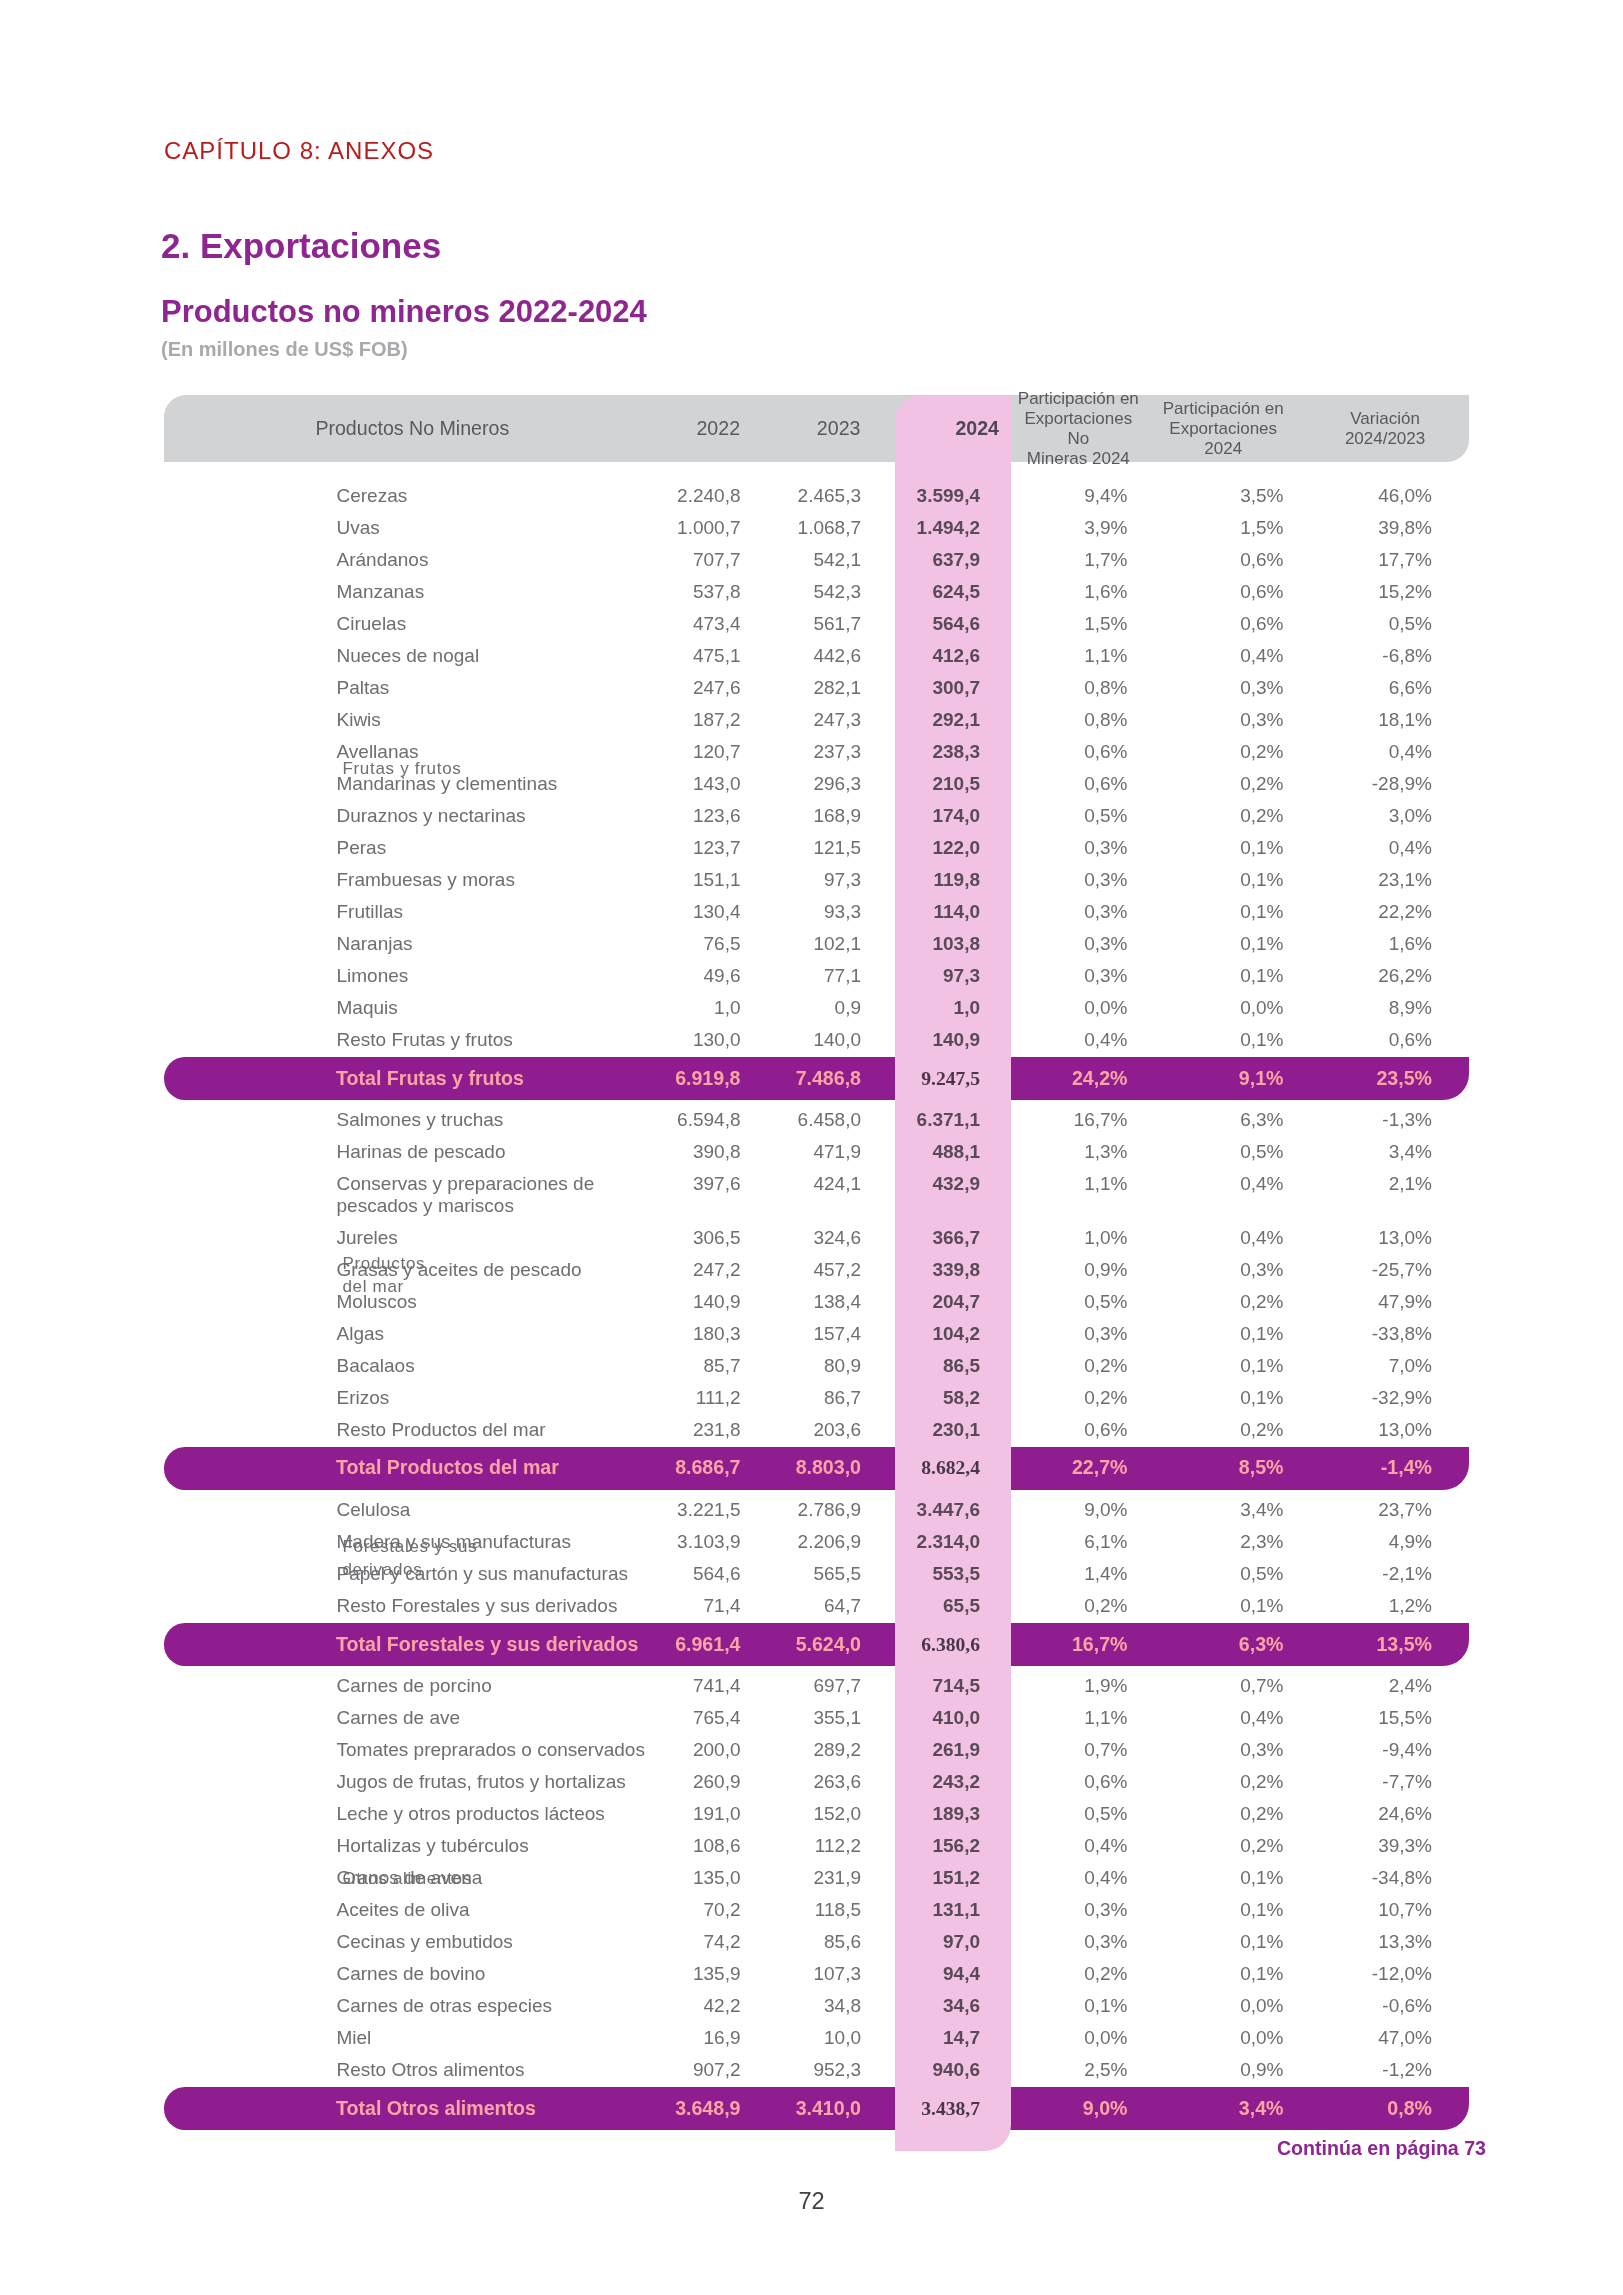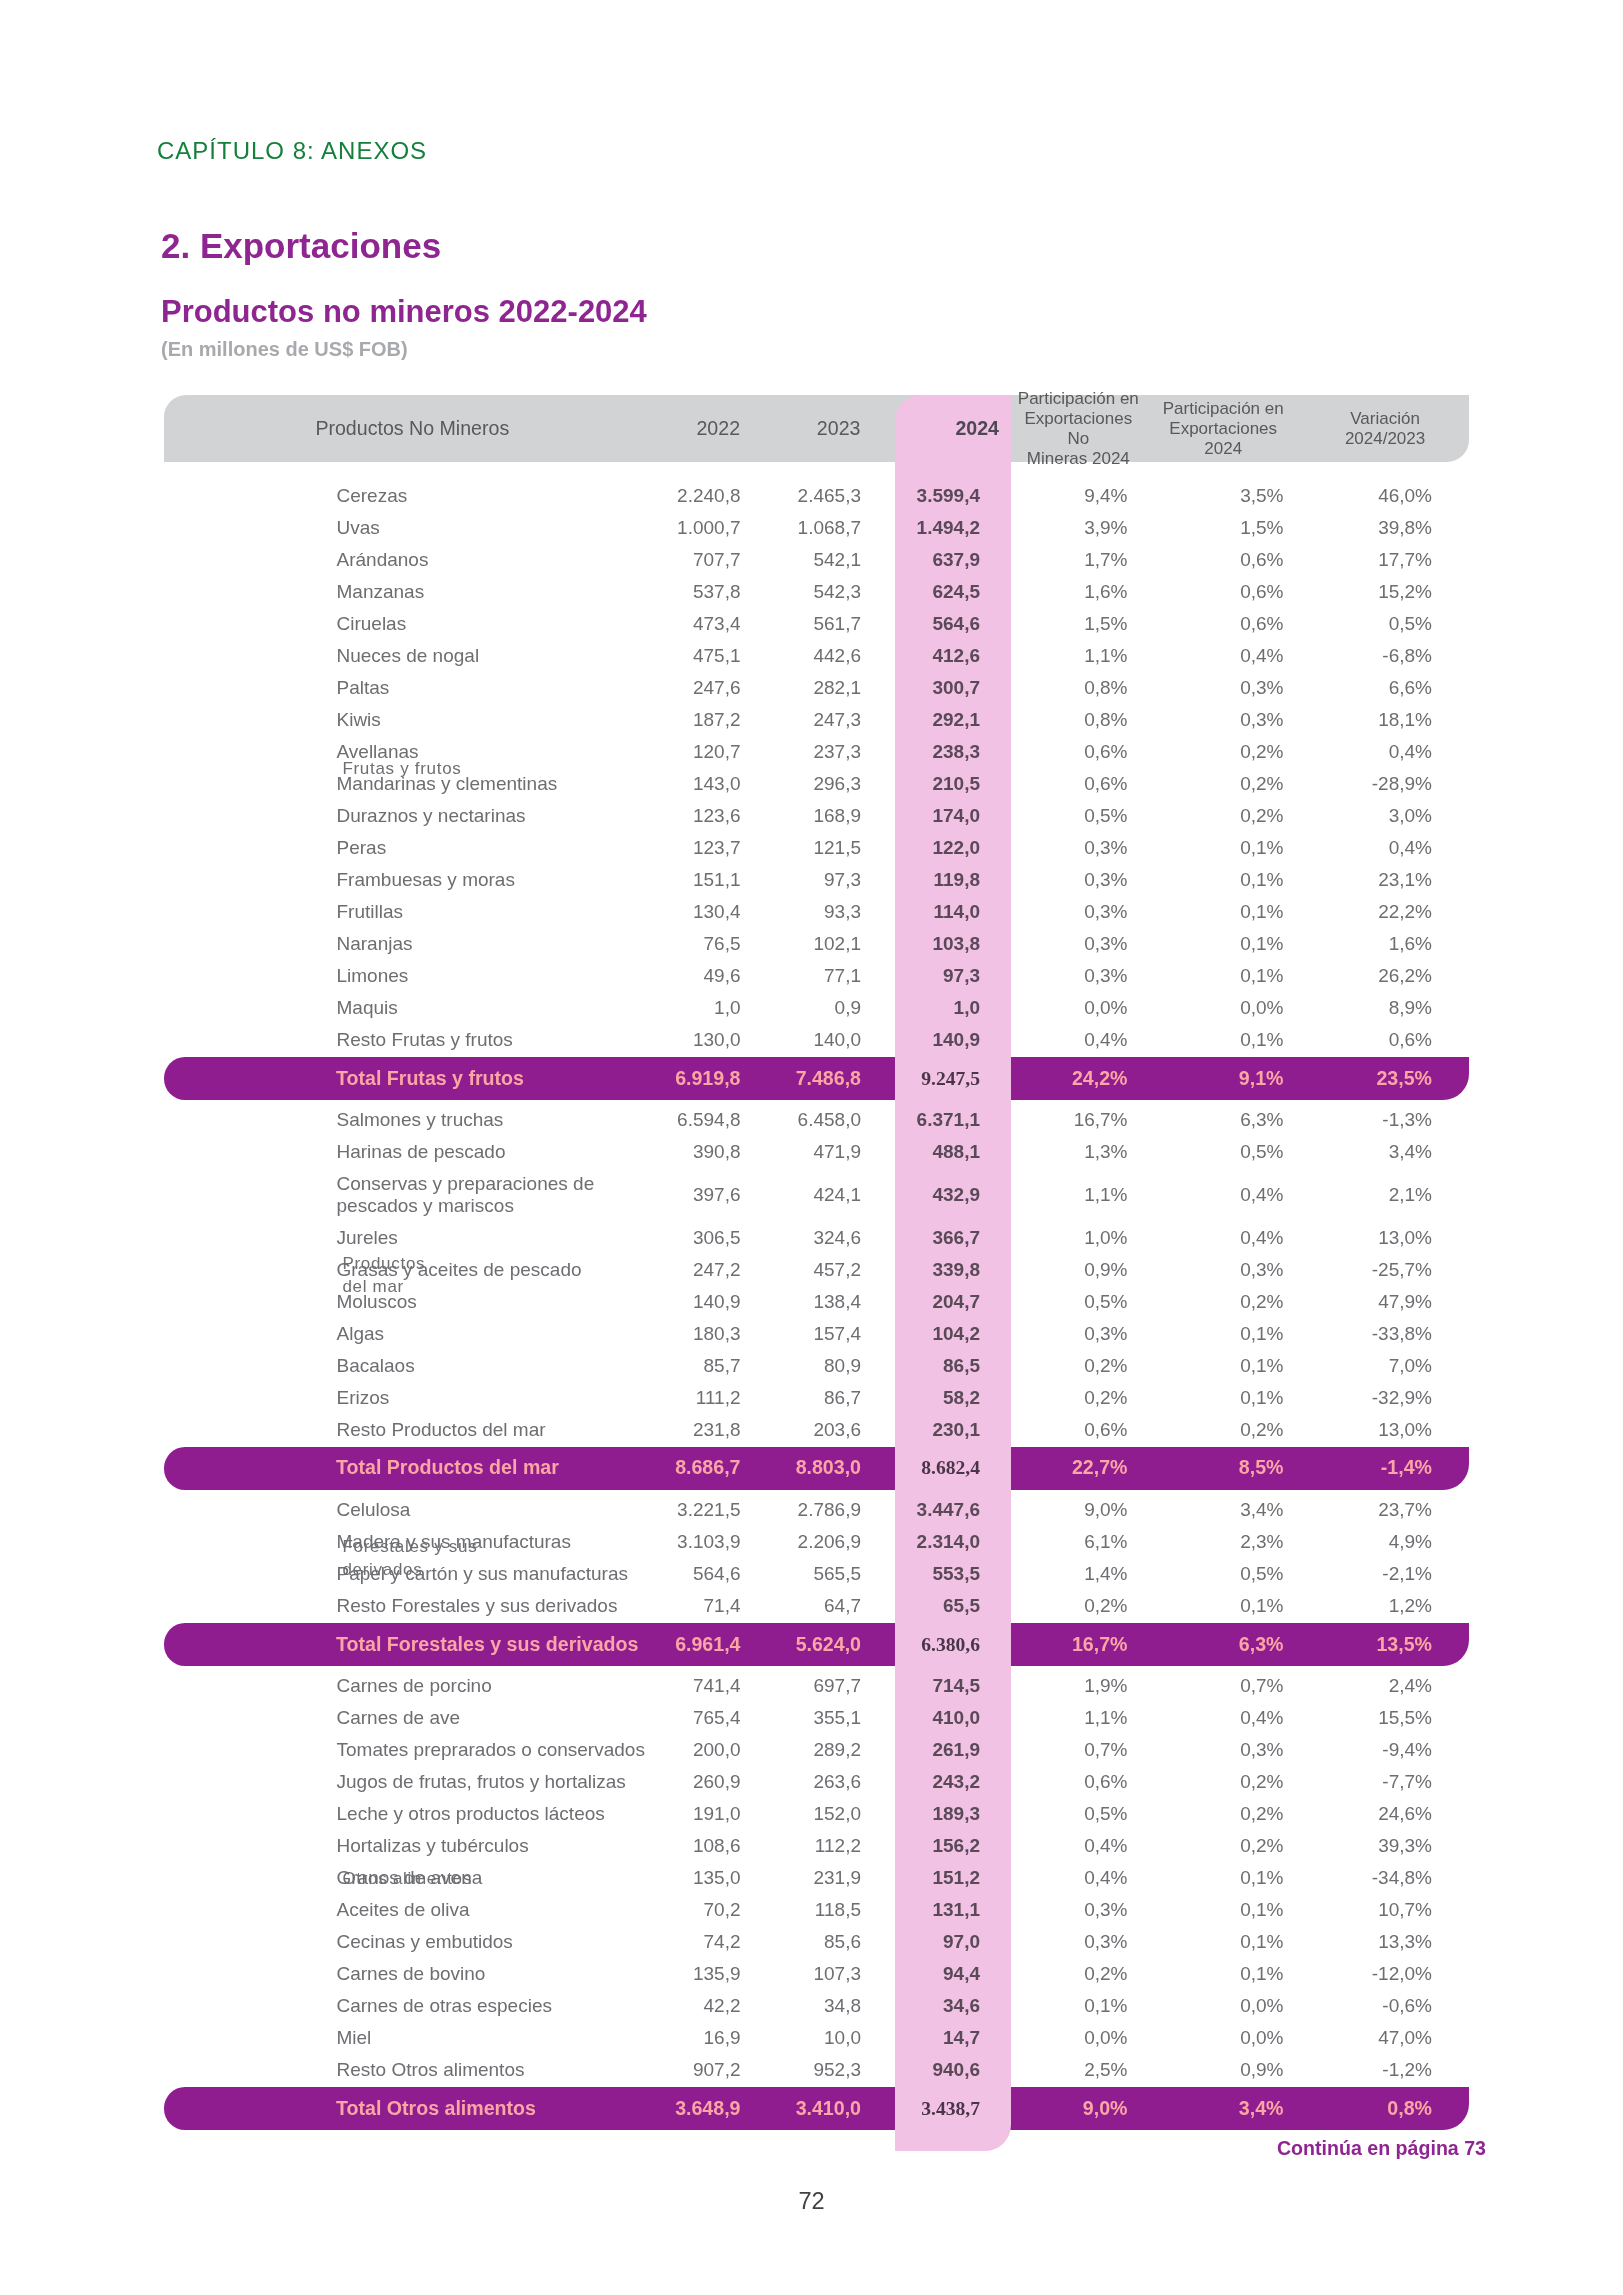--- a/index.html
+++ b/index.html
@@ -1,22 +1,22 @@
 <!DOCTYPE html>
 <html style="font-size:10.5px"><head>
 <meta charset="utf-8">
 <style>
   html,body { margin:0; padding:0; background:#ffffff; }
   .page {
     position:relative; width:1623px; height:2295px; background:#ffffff;
     font-family:"Liberation Sans", sans-serif; overflow:hidden;
   }
   .chapter {
-    position:absolute; left:157px; top:137px;
-    font-size:24px; letter-spacing:1px; color:#15803d; font-weight:normal;
+    position:absolute; left:164px; top:137px;
+    font-size:24px; letter-spacing:1px; color:#b91c1c; font-weight:normal;
   }
   .title {
     position:absolute; left:161px; top:226px;
     font-size:35px; font-weight:bold; color:#8F2590;
   }
   .subtitle {
     position:absolute; left:161px; top:294px;
     font-size:31px; font-weight:bold; color:#8F2590;
   }
   .unitnote {
@@ -48,21 +48,21 @@
   .table-body { position:relative; margin-top:17.7px; }
 
   .section { position:relative; }
   .group-label {
     position:absolute; left:14.4px; top:50%; transform:translateY(-50%);
     width:151px; font-size:17px; letter-spacing:0.7px; line-height:23px;
     color:#6D6E71; white-space:pre-line; z-index:2;
   }
 
   .rows { margin-left:164px; }
-  .row { display:flex; align-items:center; min-height:32px; }
+  .row { display:flex; align-items:flex-start; min-height:32px; }
   .cell { position:relative; z-index:2; box-sizing:border-box; font-size:19px; color:#6D6E71; line-height:21.6px; padding-top:5.2px; padding-bottom:5.2px; }
   .c-prod { width:327px; padding-left:8.5px; text-align:left; white-space:pre; }
   .c-2022 { width:92px; padding-right:6.5px; text-align:right; }
   .c-2023 { width:149px; padding-right:35px; text-align:right; }
   .c-2024 { width:104px; padding-right:20px; text-align:right; font-weight:bold; color:#5A4A57; }
   .c-pnm  { width:134px; padding-right:6.5px; text-align:right; }
   .c-pexp { width:156px; padding-right:6.5px; text-align:right; }
   .c-var  { width:168px; padding-right:26px; text-align:right; }
 
   .total-row {

